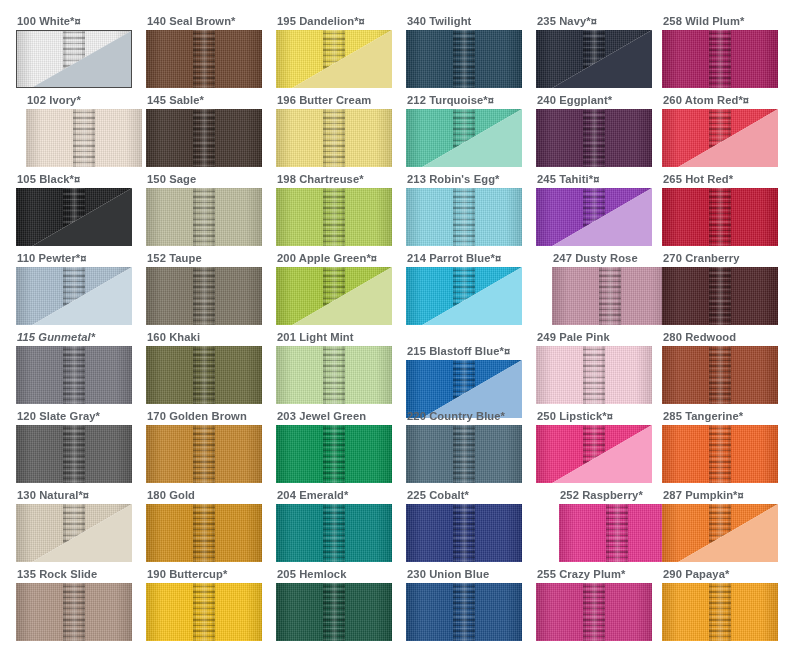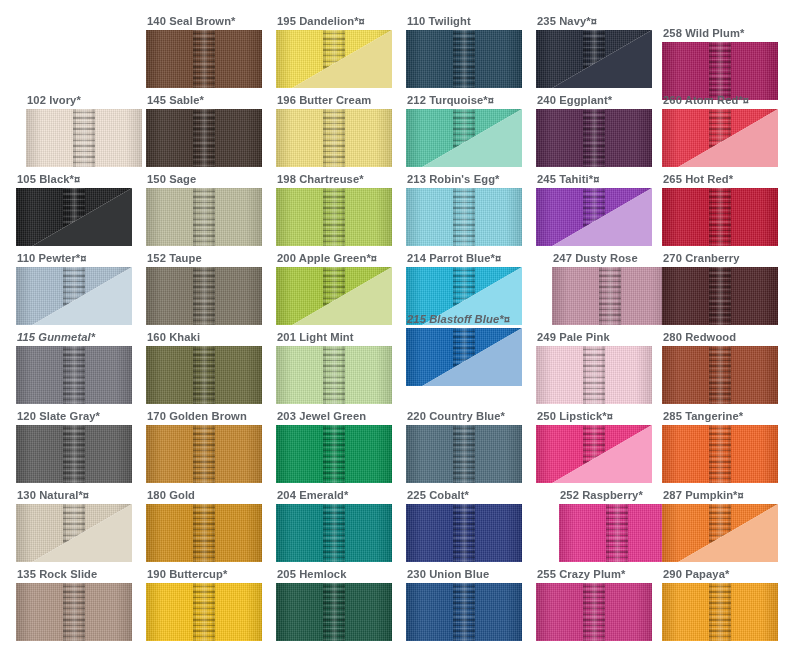--- a/index.html
+++ b/index.html
@@ -143,20 +143,34 @@
     background-position: 0 0, 6px 4px;
     opacity: .95;
   }
 
   
 </style>
 </head>
 <body>
 
 <div id="swatch-grid">
+    <div class="swatch-cell" style="left: 16px; top: 14px;">
+      <div class="swatch-label">100 White*¤</div>
+      <div class="swatch-chip bordered" title="100 White*¤">
+        <div class="chip-base" style="background: rgb(242, 242, 242);"></div>
+        <div class="chip-weave"></div>
+        <div class="chip-shade"></div>
+        <div class="chip-teeth"></div>
+        <div class="chip-coil-gloss"></div>
+        <div class="chip-mesh">
+          <div class="mesh-bg"></div>
+          <div class="mesh-net" style="color: rgb(185, 194, 202);"></div>
+        </div>
+      </div>
+    </div>
     <div class="swatch-cell" style="left: 146px; top: 14px;">
       <div class="swatch-label">140 Seal Brown*</div>
       <div class="swatch-chip" title="140 Seal Brown*">
         <div class="chip-base" style="background: rgb(107, 67, 44);"></div>
         <div class="chip-weave"></div>
         <div class="chip-shade"></div>
         <div class="chip-teeth"></div>
         <div class="chip-coil-gloss"></div>
       </div>
     </div>
@@ -168,21 +182,21 @@
         <div class="chip-shade"></div>
         <div class="chip-teeth"></div>
         <div class="chip-coil-gloss"></div>
         <div class="chip-mesh">
           <div class="mesh-bg"></div>
           <div class="mesh-net" style="color: rgb(230, 217, 140);"></div>
         </div>
       </div>
     </div>
     <div class="swatch-cell" style="left: 406px; top: 14px;">
-      <div class="swatch-label">110 Twilight</div>
+      <div class="swatch-label">340 Twilight</div>
       <div class="swatch-chip" title="210 Twilight">
         <div class="chip-base" style="background: rgb(31, 66, 88);"></div>
         <div class="chip-weave"></div>
         <div class="chip-shade"></div>
         <div class="chip-teeth"></div>
         <div class="chip-coil-gloss"></div>
       </div>
     </div>
     <div class="swatch-cell" style="left: 536px; top: 14px;">
       <div class="swatch-label">235 Navy*¤</div>
@@ -191,21 +205,21 @@
         <div class="chip-weave"></div>
         <div class="chip-shade"></div>
         <div class="chip-teeth"></div>
         <div class="chip-coil-gloss"></div>
         <div class="chip-mesh">
           <div class="mesh-bg"></div>
           <div class="mesh-net" style="color: rgb(43, 48, 64);"></div>
         </div>
       </div>
     </div>
-    <div class="swatch-cell" style="left: 662px; top: 14px; margin-top: 12px;">
+    <div class="swatch-cell" style="left: 662px; top: 14px;">
       <div class="swatch-label">258 Wild Plum*</div>
       <div class="swatch-chip" title="258 Wild Plum*">
         <div class="chip-base" style="background: rgb(168, 24, 92);"></div>
         <div class="chip-weave"></div>
         <div class="chip-shade"></div>
         <div class="chip-teeth"></div>
         <div class="chip-coil-gloss"></div>
       </div>
     </div>
     <div class="swatch-cell" style="left: 26px; top: 93px;">
@@ -439,21 +453,21 @@
     <div class="swatch-cell" style="left: 276px; top: 330px;">
       <div class="swatch-label">201 Light Mint</div>
       <div class="swatch-chip" title="201 Light Mint">
         <div class="chip-base" style="background: rgb(194, 223, 160);"></div>
         <div class="chip-weave"></div>
         <div class="chip-shade"></div>
         <div class="chip-teeth"></div>
         <div class="chip-coil-gloss"></div>
       </div>
     </div>
-    <div class="swatch-cell" style="left: 406px; top: 312px; font-style: italic;">
+    <div class="swatch-cell" style="left: 406px; top: 344px;">
       <div class="swatch-label">215 Blastoff Blue*¤</div>
       <div class="swatch-chip" title="215 Blastoff Blue*¤">
         <div class="chip-base" style="background: rgb(10, 99, 180);"></div>
         <div class="chip-weave"></div>
         <div class="chip-shade"></div>
         <div class="chip-teeth"></div>
         <div class="chip-coil-gloss"></div>
         <div class="chip-mesh">
           <div class="mesh-bg"></div>
           <div class="mesh-net" style="color: rgb(143, 182, 220);"></div>

